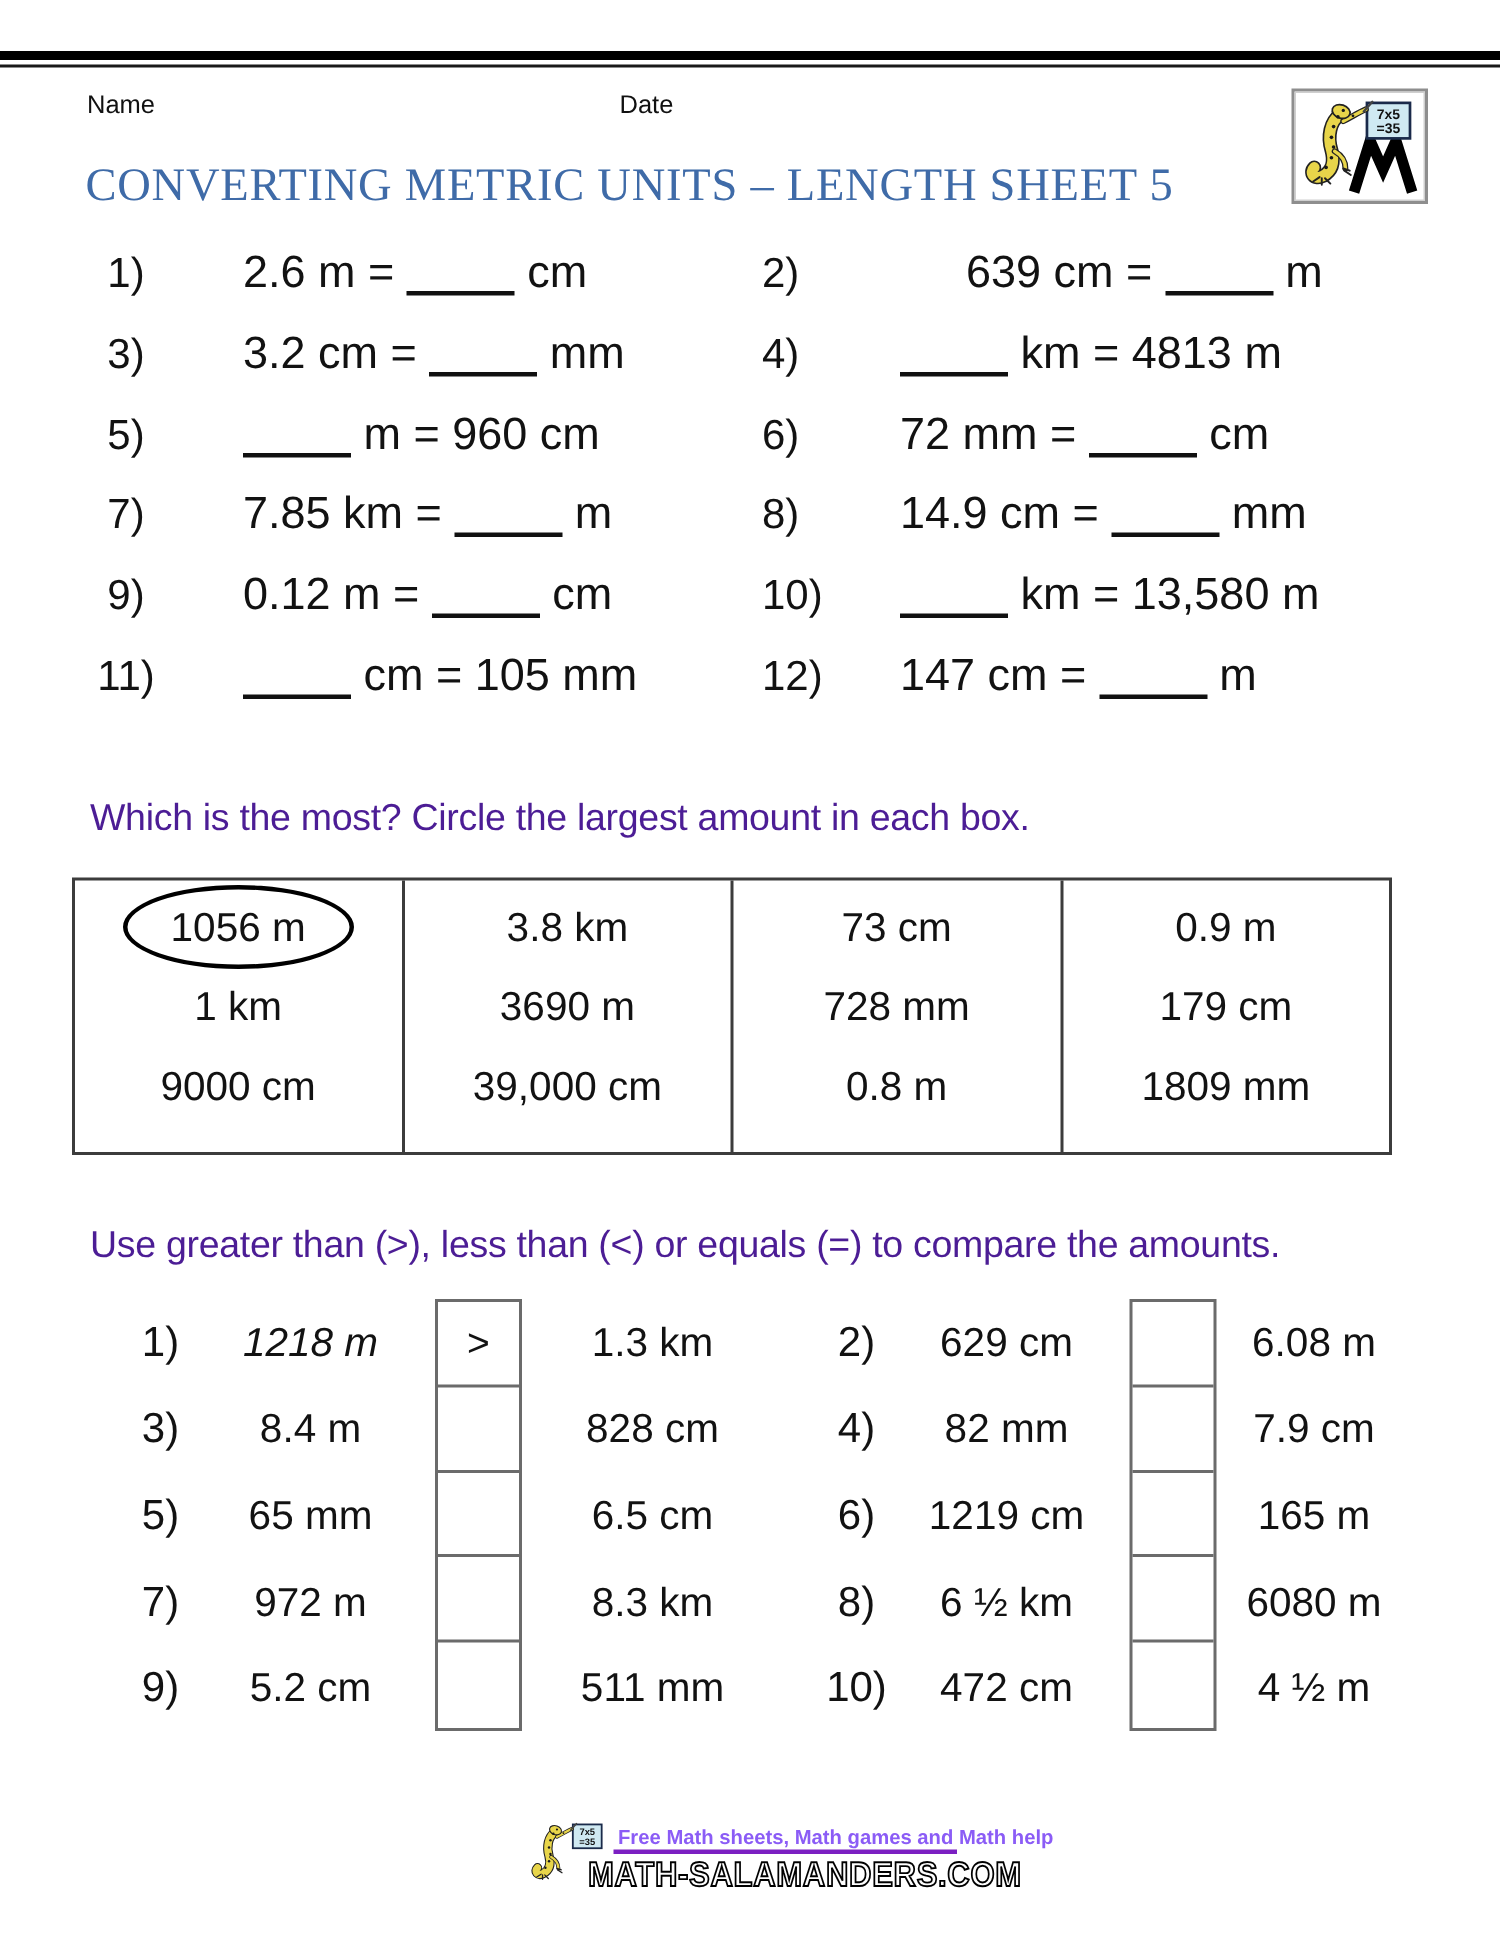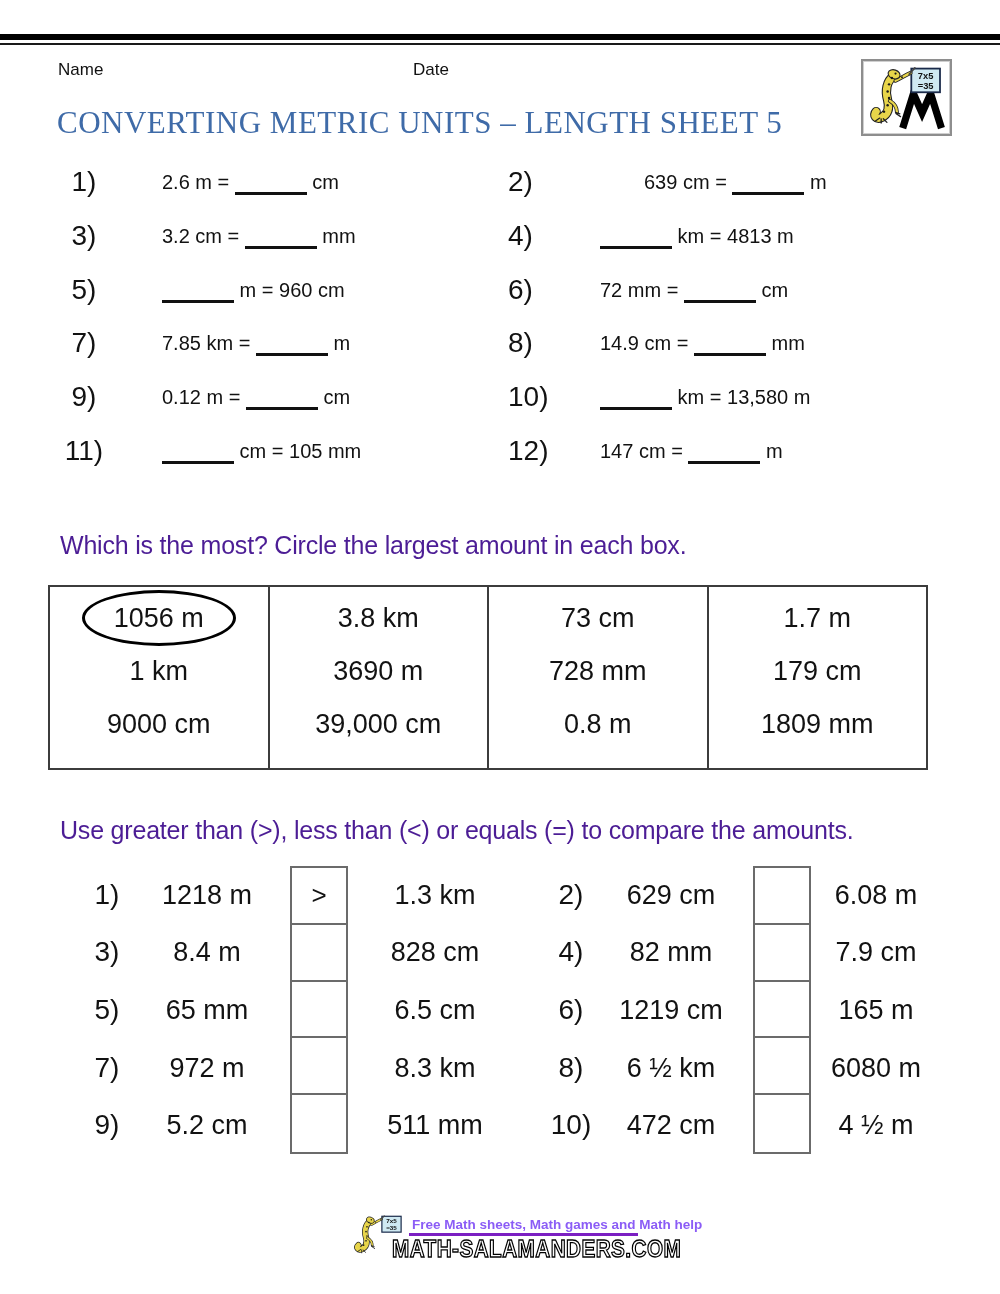--- a/index.html
+++ b/index.html
@@ -7,21 +7,21 @@
         font-family:"Liberation Sans",sans-serif;color:#121212;}
   .abs{position:absolute;}
   .rule-thick{top:34px;left:0;width:1000px;height:6px;background:#000;}
   .rule-thin{top:43px;left:0;width:1000px;height:2px;background:#1a1a1a;}
   .meta-label{top:60px;font-size:17px;color:#111;}
   .title{left:57px;top:105px;font-family:"Liberation Serif",serif;font-size:31px;
          letter-spacing:.5px;color:#3f6ba8;white-space:nowrap;}
   .corner-box{left:861px;top:59px;width:87px;height:73px;border:2px solid #8e8e8e;
               box-shadow:inset 0 0 0 1px #cfcfcf;background:#fff;display:flex;align-items:center;justify-content:center;}
   .pnum{font-size:28px;line-height:34px;height:34px;white-space:nowrap;}
-  .peq{font-size:20px;line-height:34px;height:34px;white-space:nowrap;}
+  .peq{font-size:30px;line-height:34px;height:34px;white-space:nowrap;}
   .blank{display:inline-block;width:72px;height:6px;border-bottom:3px solid #111;vertical-align:-6px;}
   .heading{font-size:25px;letter-spacing:-.2px;white-space:nowrap;color:#4c1d95;}
   .box-table{left:48px;top:585px;width:880px;height:185px;border:2px solid #3c3c3c;display:flex;box-sizing:border-box;}
   .amount-box{flex:1;position:relative;padding-top:14px;box-sizing:border-box;}
   .amount-box + .amount-box{border-left:2px solid #3c3c3c;}
   .amount-item{height:34px;line-height:34px;margin-bottom:19px;text-align:center;font-size:27px;white-space:nowrap;}
   .circle{position:absolute;left:50%;top:31px;width:148px;height:50px;transform:translate(-50%,-50%);
           border:3px solid #000;border-radius:50%;}
   .strip{top:866px;width:58px;height:288px;border:2px solid #6b6b6b;box-sizing:border-box;background:#fff;}
   .strip-cell{height:56.8px;box-sizing:border-box;border-bottom:2px solid #6b6b6b;
@@ -124,21 +124,21 @@
         <div class="amount-item">3.8 km</div>
         <div class="amount-item">3690 m</div>
         <div class="amount-item">39,000 cm</div>
       </div>
       <div class="amount-box">
         <div class="amount-item">73 cm</div>
         <div class="amount-item">728 mm</div>
         <div class="amount-item">0.8 m</div>
       </div>
       <div class="amount-box">
-        <div class="amount-item">1.7 m</div>
+        <div class="amount-item">0.9 m</div>
         <div class="amount-item">179 cm</div>
         <div class="amount-item">1809 mm</div>
       </div>
     </div>
 
   <div class="abs heading" style="left:60px;top:816px;">Use greater than (&gt;), less than (&lt;) or equals (=) to compare the amounts.</div>
   <div class="abs strip" style="left:290px;" id="stripL">
       <div class="strip-cell">
         <span>&gt;</span>
       </div>
@@ -149,21 +149,21 @@
     </div>
   <div class="abs strip" style="left:753px;" id="stripR">
       <div class="strip-cell"></div>
       <div class="strip-cell"></div>
       <div class="strip-cell"></div>
       <div class="strip-cell"></div>
       <div class="strip-cell"></div>
     </div>
   <div id="cmp">
       <span class="abs cmp-txt cmp-num" style="left: 82px; width: 50px; top: 877.8px;">1)</span>
-      <span class="abs cmp-txt" style="left: 143px; width: 128px; top: 877.8px;">1218 m</span>
+      <span class="abs cmp-txt" style="left: 143px; width: 128px; top: 877.8px; font-style: italic;">1218 m</span>
       <span class="abs cmp-txt" style="left: 371px; width: 128px; top: 877.8px;">1.3 km</span>
       <span class="abs cmp-txt cmp-num" style="left: 545px; width: 52px; top: 877.8px;">2)</span>
       <span class="abs cmp-txt" style="left: 607px; width: 128px; top: 877.8px;">629 cm</span>
       <span class="abs cmp-txt" style="left: 812px; width: 128px; top: 877.8px;">6.08 m</span>
       <span class="abs cmp-txt cmp-num" style="left: 82px; width: 50px; top: 935.4px;">3)</span>
       <span class="abs cmp-txt" style="left: 143px; width: 128px; top: 935.4px;">8.4 m</span>
       <span class="abs cmp-txt" style="left: 371px; width: 128px; top: 935.4px;">828 cm</span>
       <span class="abs cmp-txt cmp-num" style="left: 545px; width: 52px; top: 935.4px;">4)</span>
       <span class="abs cmp-txt" style="left: 607px; width: 128px; top: 935.4px;">82 mm</span>
       <span class="abs cmp-txt" style="left: 812px; width: 128px; top: 935.4px;">7.9 cm</span>

